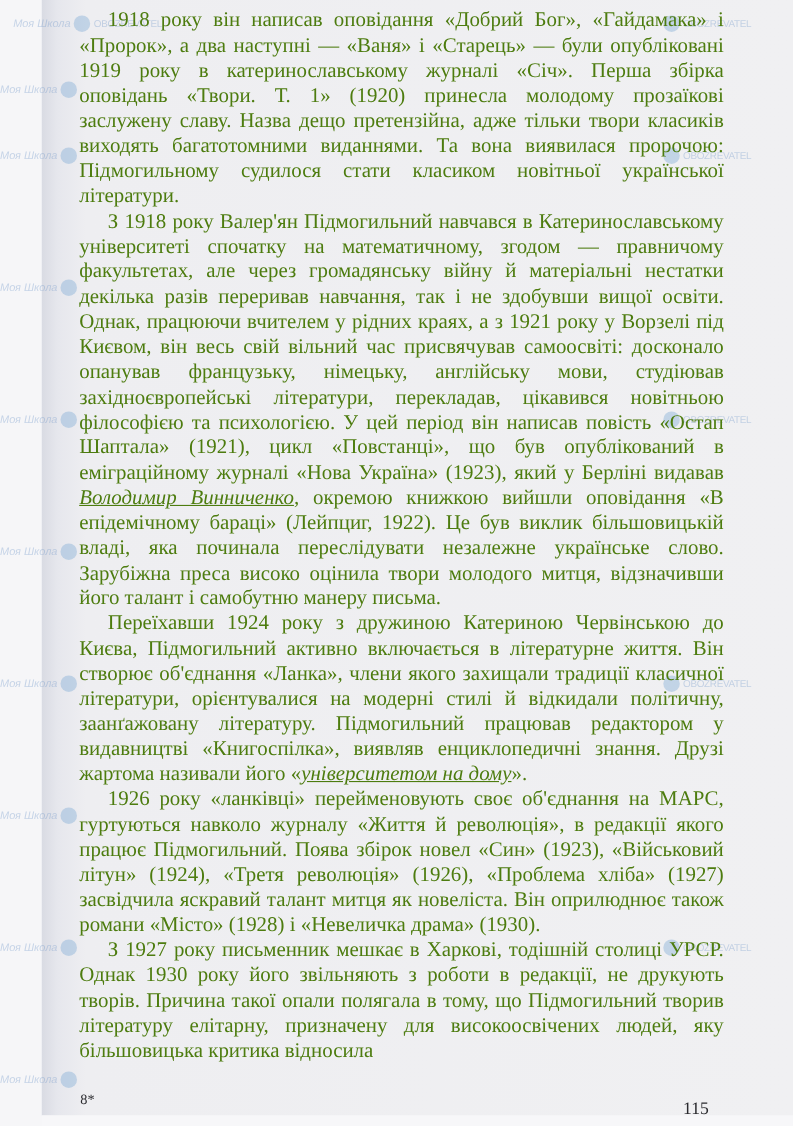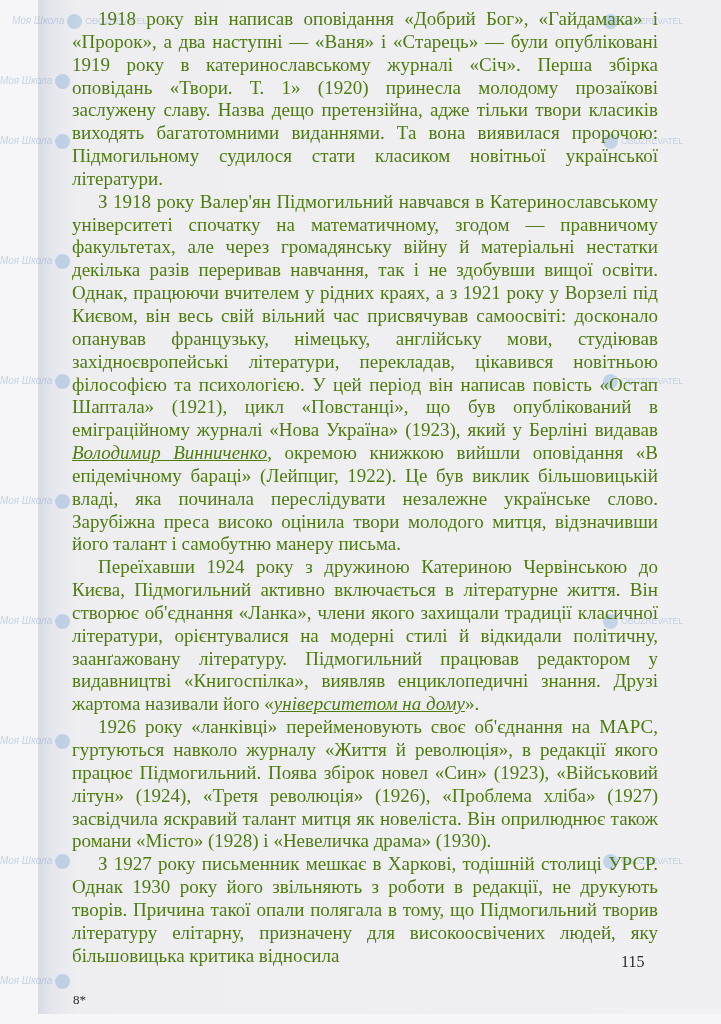--- a/index.html
+++ b/index.html
@@ -27,21 +27,21 @@
     font-size: 19px; line-height: 22.85px;
     text-align: justify;
   }
   .text p { margin: 0; text-indent: 26px; }
   .text em { font-style: italic; text-decoration: underline; }
   .footer-sig {
     position: absolute; left: 73px; top: 992px;
     font-size: 13px; color: #2a2a2e;
   }
   .page-num {
-    position: absolute; left: 621px; top: 953px;
+    position: absolute; left: 621px; top: 1000px;
     font-size: 16px; color: #2a2a2e;
   }
   .wm {
     position: absolute; font-family: "Liberation Sans", sans-serif;
     font-size: 10px; color: rgba(110,150,200,0.35); font-style: italic;
     white-space: nowrap; pointer-events: none;
   }
   .wm .circ {
     display: inline-block; width: 15px; height: 15px; border-radius: 50%;
     background: rgba(110,160,210,0.35); vertical-align: middle; margin: 0 3px;

